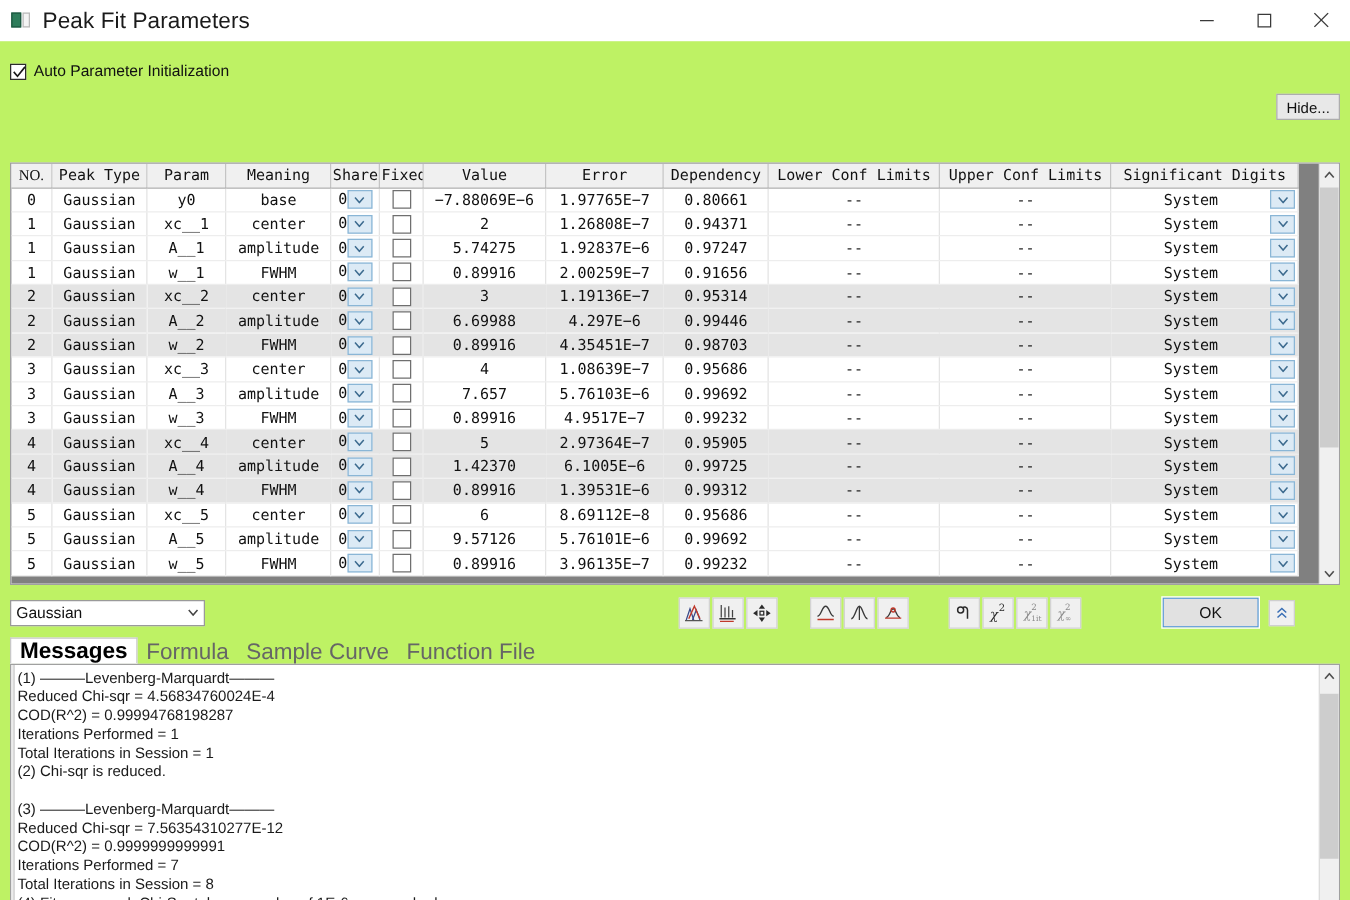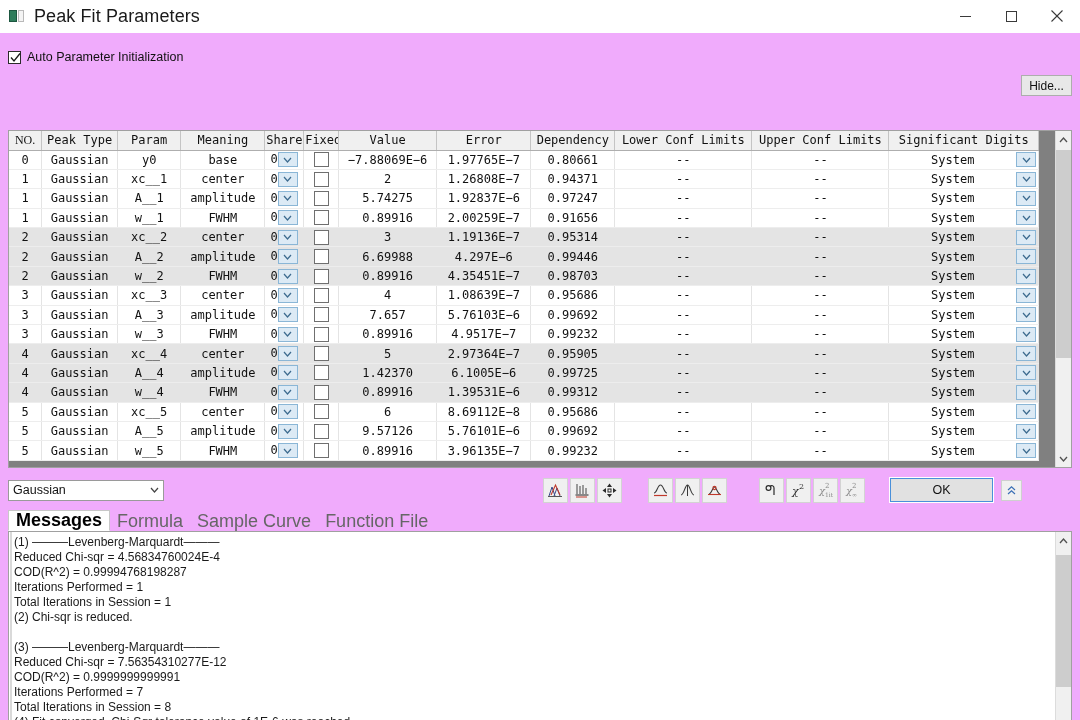--- a/index.html
+++ b/index.html
@@ -56,21 +56,21 @@
   .win-btn {
     width: 46px; height: 33px;
     display: flex; align-items: center; justify-content: center;
     color: #3a3a3a;
   }
   .win-btn svg { display: block; }
 
   
   .dialog-body {
     flex: 1 1 auto;
-    background: #f0abfc;
+    background: #bef264;
     position: relative;
     padding: 0;
   }
 
   
   .autoparam-row {
     position: absolute;
     left: 8px; top: 15px;
     display: flex; align-items: center;
     height: 18px;
@@ -273,27 +273,28 @@
   .tb-gap-d { width: 23px; flex: 0 0 23px; }
   .tb-group { display: flex; align-items: center; flex: 0 0 auto; }
   .tbtn {
     width: 25px; height: 25px;
     background: #f0f0f0;
     border: 1px solid #d3d3d3;
     display: flex; align-items: center; justify-content: center;
     margin-right: 2px;
   }
   .ok-btn {
-    width: 103px; height: 24px;
+    width: 77px; height: 24px;
     background: #e1e1e1;
     border: 1px solid #4a90d9;
     outline: 1px solid #ffffff;
     display: flex; align-items: center; justify-content: center;
     font-size: 12.5px; color: #111;
     flex: 0 0 auto;
+    margin-left: 40px;
   }
   .expand-btn {
     width: 21px; height: 21px;
     background: #f0f0f0;
     border: 1px solid #cfcfcf;
     display: flex; align-items: center; justify-content: center;
     flex: 0 0 auto;
     margin-left: 8px;
   }
 

